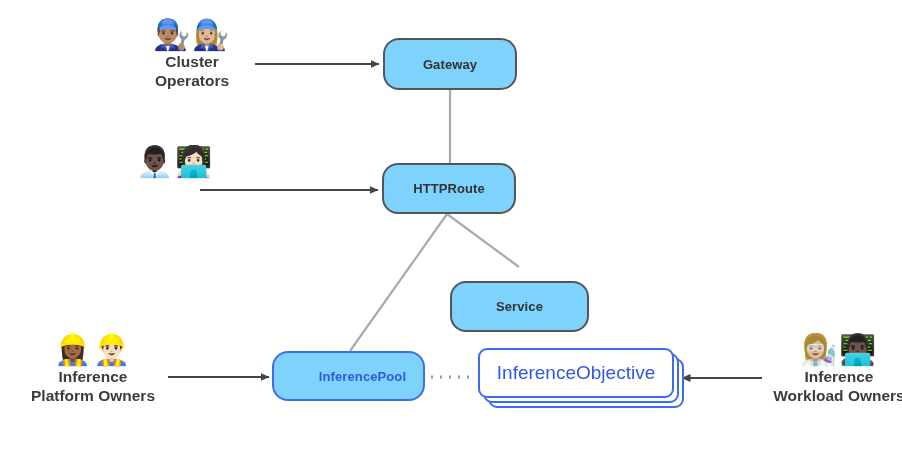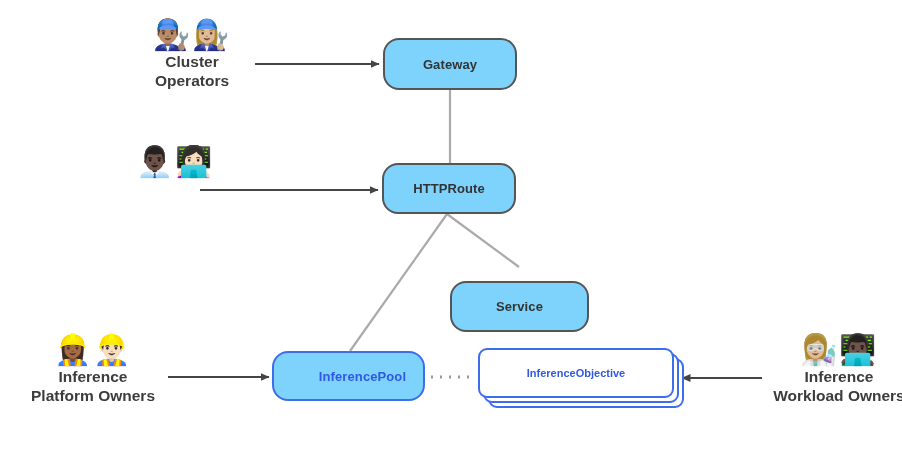--- a/index.html
+++ b/index.html
@@ -72,22 +72,22 @@
     border-radius: 9px;
   }
   #stack-inferenceobjective .layer.l3 { left: 10px; top: 10px; z-index: 1; }
   #stack-inferenceobjective .layer.l2 { left: 5px;  top: 5px;  z-index: 2; }
   #stack-inferenceobjective .layer.l1 {
     left: 0; top: 0; z-index: 3;
     display: flex;
     align-items: center;
     justify-content: center;
     color: #3059e3;
-    font-weight: bold;
-    font-size: 11px;
+    font-weight: normal;
+    font-size: 19px;
   }
 
   
   .persona {
     position: absolute;
     text-align: center;
     z-index: 5;
   }
   .persona .faces {
     font-size: 30px;

